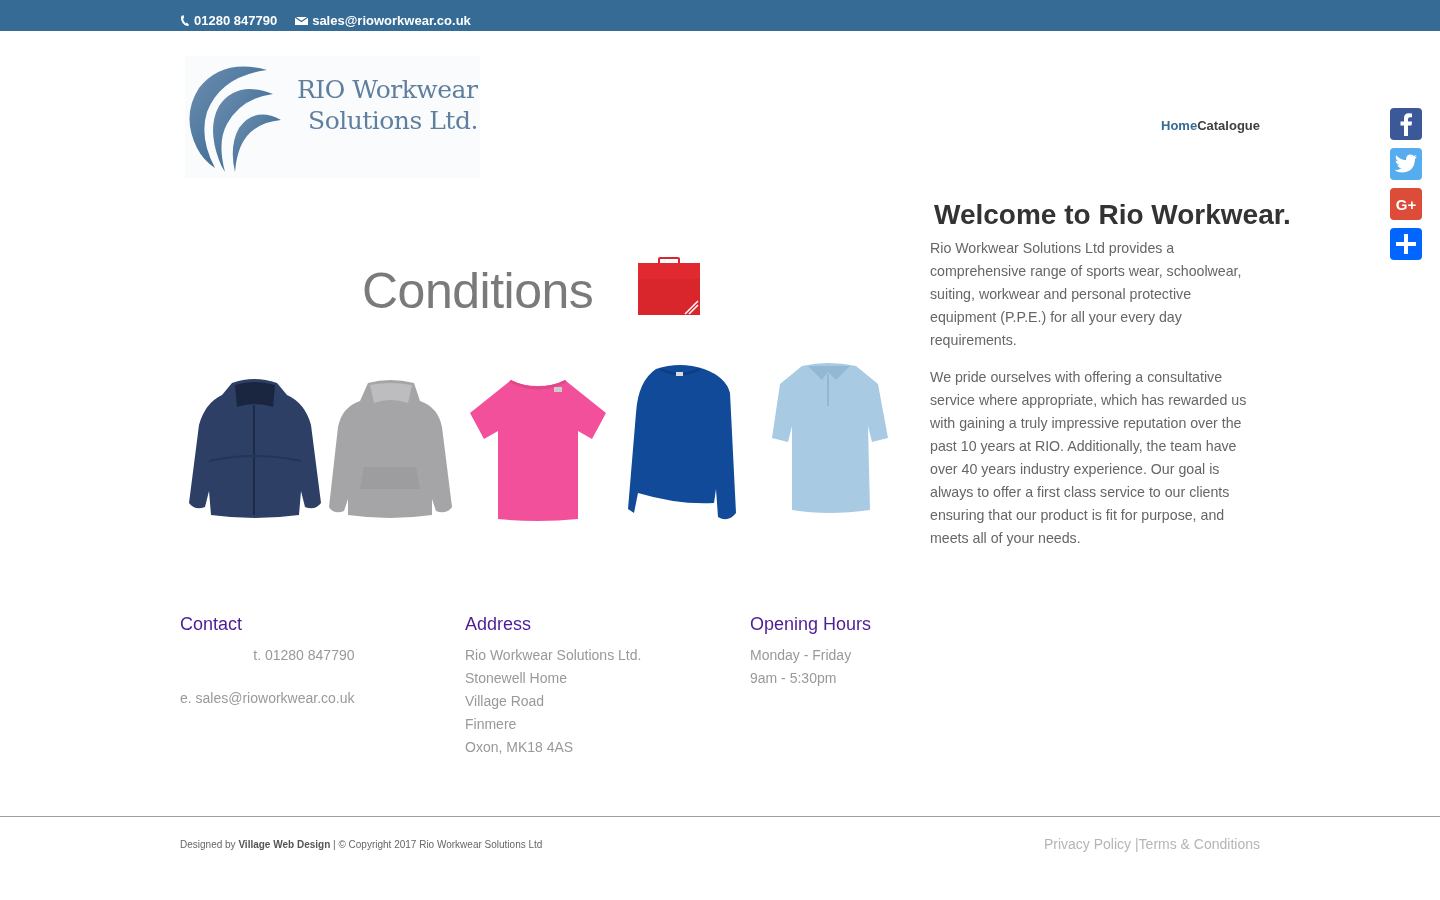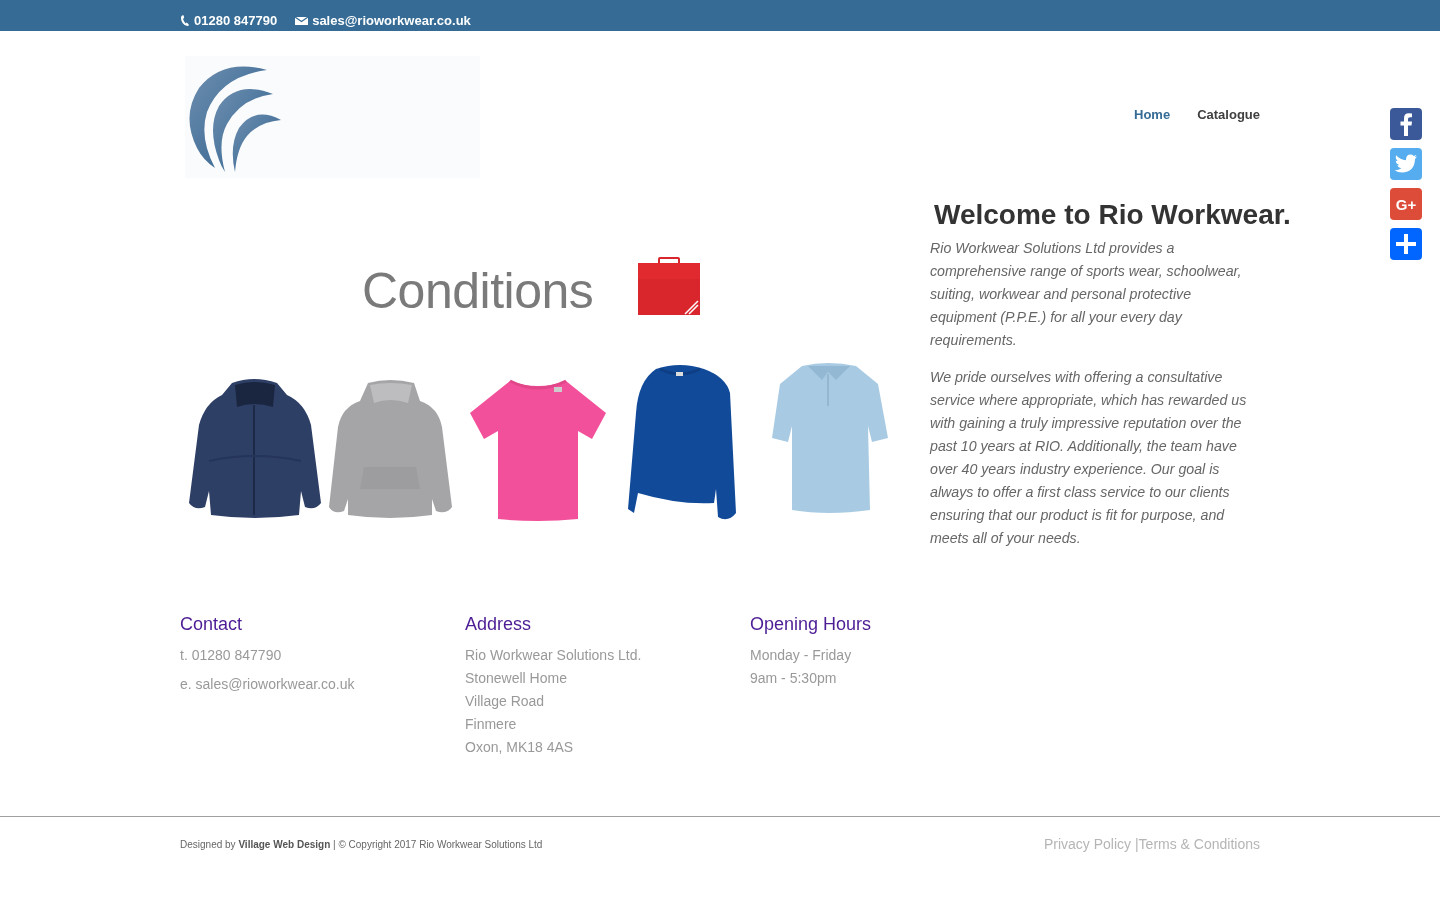--- a/index.html
+++ b/index.html
@@ -11,45 +11,45 @@
   .topbar-inner { position: absolute; left: 180px; top: 0; height: 41px; display: flex; align-items: center; gap: 18px; color: #fff; font-weight: bold; font-size: 13px; }
   .topbar-item { display: flex; align-items: center; gap: 4px; color: #fff; text-decoration: none; }
   .topbar-item svg { display: block; }
 
   
   .logo { position: absolute; left: 185px; top: 56px; width: 295px; height: 122px; background: #fafbfc; }
   .logo svg { position: absolute; left: 0; top: 0; }
   .logo-text { position: absolute; left: 112px; top: 18px; font-family: "DejaVu Serif", serif; color: #5f7f9e; font-size: 25px; line-height: 31px; letter-spacing: -0.5px; }
   .logo-line2 { padding-left: 11px; }
 
-  .nav { position: absolute; top: 107px; right: 180px; display: flex; gap: 27px; font-size: 13px; font-weight: bold; }
+  .nav { position: absolute; top: 118px; right: 180px; display: flex; font-size: 13px; font-weight: bold; }
   .nav a { text-decoration: none; color: #404040; }
   .nav a.active { color: #356b94; }
 
   
   .social { position: absolute; left: 1390px; top: 108px; display: flex; flex-direction: column; gap: 8px; }
   .social-btn { width: 32px; height: 32px; border-radius: 4px; display: flex; align-items: center; justify-content: center; color: #fff; font-weight: bold; }
 
   
   .hero-title { position: absolute; left: 362px; top: 262px; font-size: 50px; color: #7a7a7a; font-family: "Liberation Sans", sans-serif; letter-spacing: -0.5px; }
   .bag { position: absolute; left: 637px; top: 256px; }
 
   .products { position: absolute; left: 180px; top: 355px; width: 720px; height: 175px; }
   .product { position: absolute; }
 
   
   .welcome-title { position: absolute; left: 934px; top: 199px; font-size: 28px; color: #333; white-space: nowrap; }
   .welcome-body { position: absolute; left: 930px; top: 237px; width: 325px; font-size: 14.2px; line-height: 23px; color: #666; }
-  .welcome-body p { margin-bottom: 14px; font-style: italic; }
+  .welcome-body p { margin-bottom: 14px; }
 
   
   .fcol { position: absolute; top: 612px; }
   .fcol h4 { font-size: 18px; font-weight: normal; color: #4c1d95; margin-bottom: 8px; line-height: 24px; }
   .fcol .line { font-size: 14px; color: #999; line-height: 23px; }
-  .fcol .gap { margin-bottom: 6px; }
+  .fcol .gap { margin-bottom: 20px; text-align: right; }
 
   .footer-rule { position: absolute; left: 0; top: 816px; width: 1440px; height: 1px; background: #a0a0a0; }
   .credits { position: absolute; left: 180px; top: 839px; font-size: 10px; color: #666; }
   .credits .link { font-weight: bold; color: #555; }
   .legal { position: absolute; right: 180px; top: 836px; font-size: 14px; color: #b5b5b5; }
   .legal span { color: #b5b5b5; }
 </style>
 </head>
 <body>
 
@@ -80,20 +80,24 @@
     <defs>
       <linearGradient id="lg" x1="0" y1="0" x2="1" y2="1">
         <stop offset="0" stop-color="#6d8fb0"></stop>
         <stop offset="1" stop-color="#2f5f8c"></stop>
       </linearGradient>
     </defs>
     <path d="M82 14 Q38 2 14 32 Q-4 60 12 92 Q18 104 30 112 Q14 82 22 56 Q36 20 82 14 Z" fill="url(#lg)"></path>
     <path d="M88 38 Q52 24 34 50 Q22 72 34 104 Q36 110 40 116 Q32 86 42 68 Q56 42 88 38 Z" fill="url(#lg)"></path>
     <path d="M96 64 Q70 50 54 72 Q44 90 50 116 Q52 92 62 80 Q74 66 96 64 Z" fill="url(#lg)"></path>
   </svg>
+  <div class="logo-text">
+    <div>RIO Workwear</div>
+    <div class="logo-line2">Solutions Ltd.</div>
+  </div>
 </div>
 
 <nav class="nav">
   <a class="active">Home</a>
   <a>Catalogue</a>
 </nav>
 
 <div class="social">
   <div class="social-btn" style="background:#3b5998">
     <svg width="14" height="24" viewBox="0 0 14 24">

